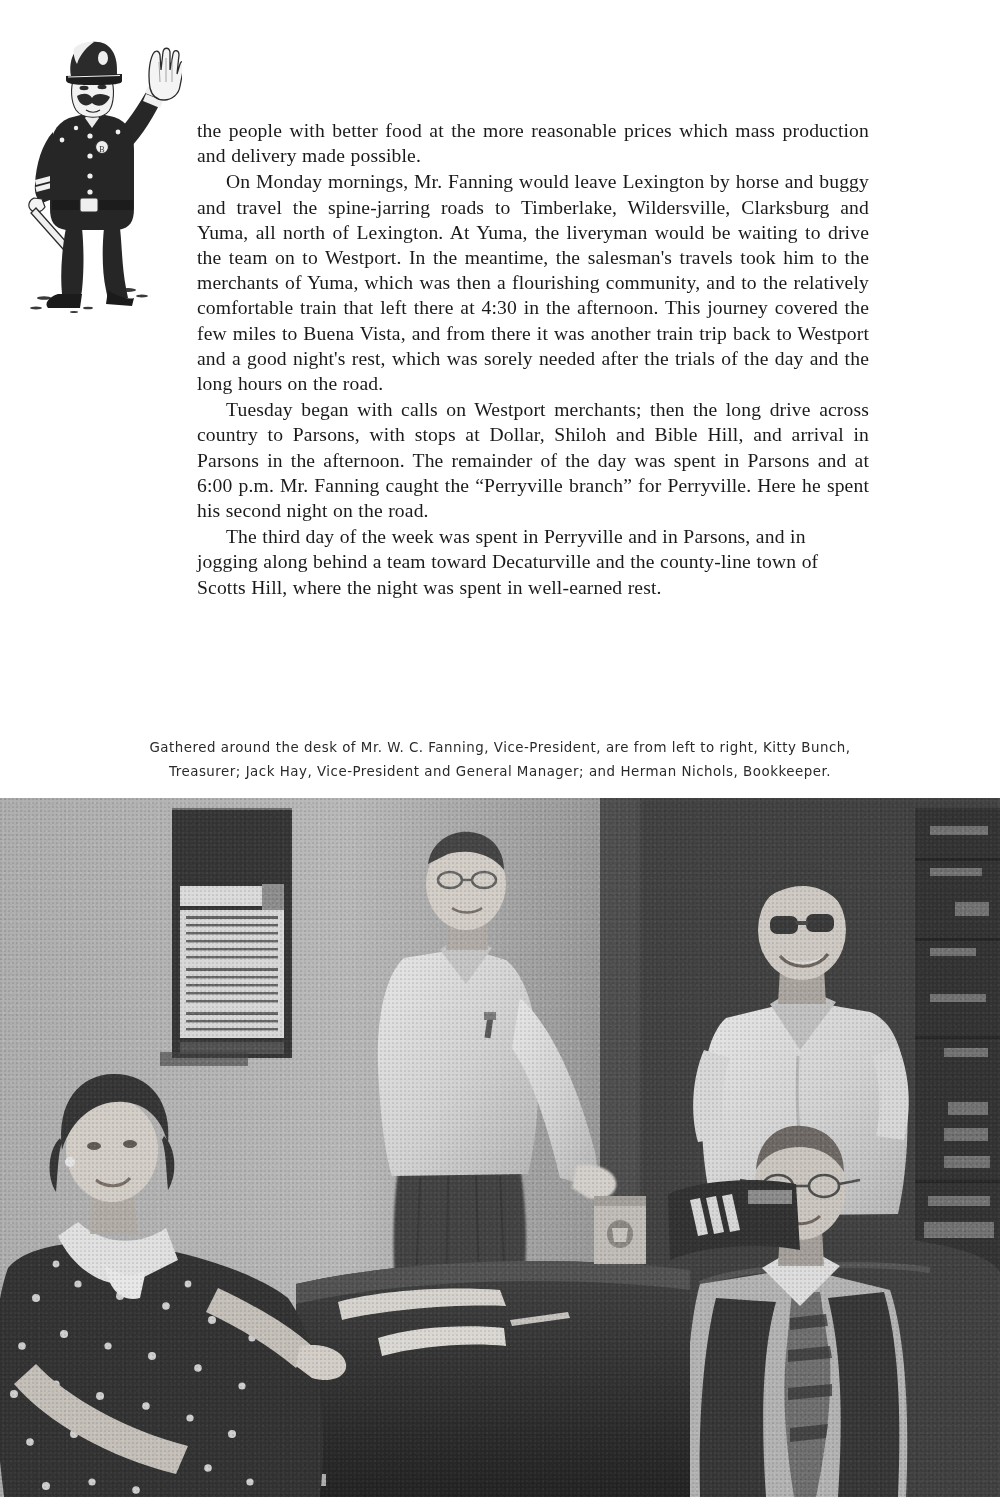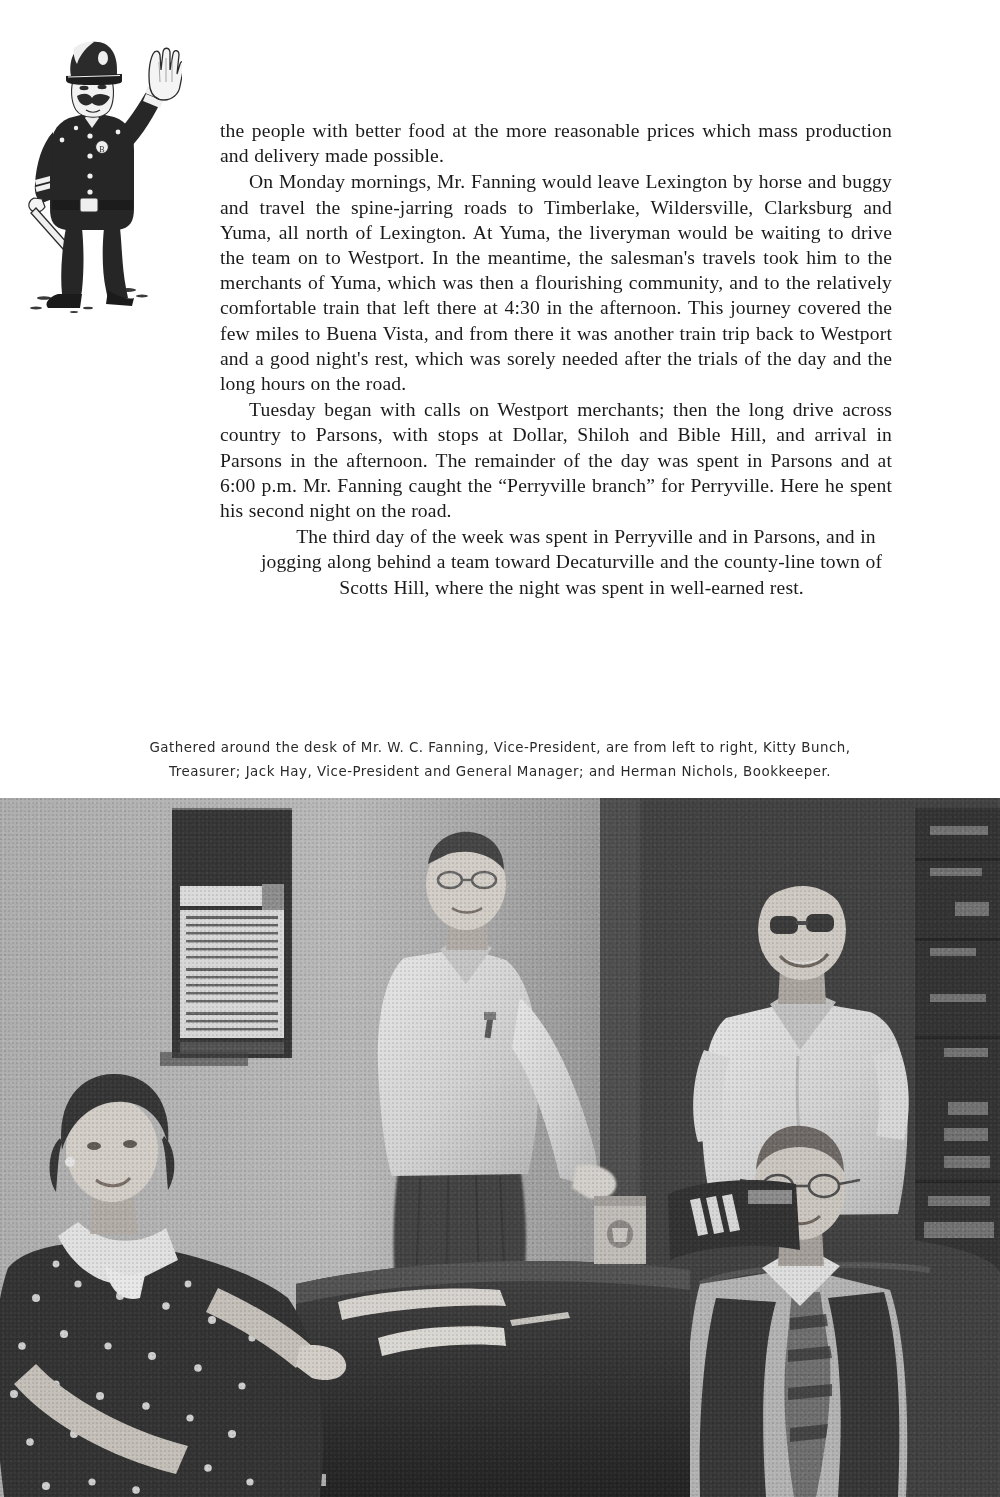--- a/index.html
+++ b/index.html
@@ -22,36 +22,36 @@
     left: 22px;
     top: 32px;
     width: 160px;
     height: 290px;
   }
   #policeman svg { display: block; width: 100%; height: 100%; }
 
   
   #article {
     position: absolute;
-    left: 220px;
+    left: 197px;
     top: 118px;
     width: 672px;
   }
   #article p {
     margin: 0 0 1px 0;
     font-size: 19.6px;
     line-height: 25.2px;
     text-align: justify;
     text-indent: 29px;
     letter-spacing: 0.15px;
     word-spacing: 0.4px;
     -webkit-font-smoothing: antialiased;
   }
   #article p.first { text-indent: 0; }
-  #article p:last-child { text-align: center; margin-left: 31px; }
+  #article p:last-child { text-align: left; }
 
   
   #caption {
     position: absolute;
     left: 0px;
     top: 736px;
     width: 1000px;
     text-align: center;
     font-family: "DejaVu Sans", "Liberation Sans", sans-serif;
     font-size: 14.4px;

